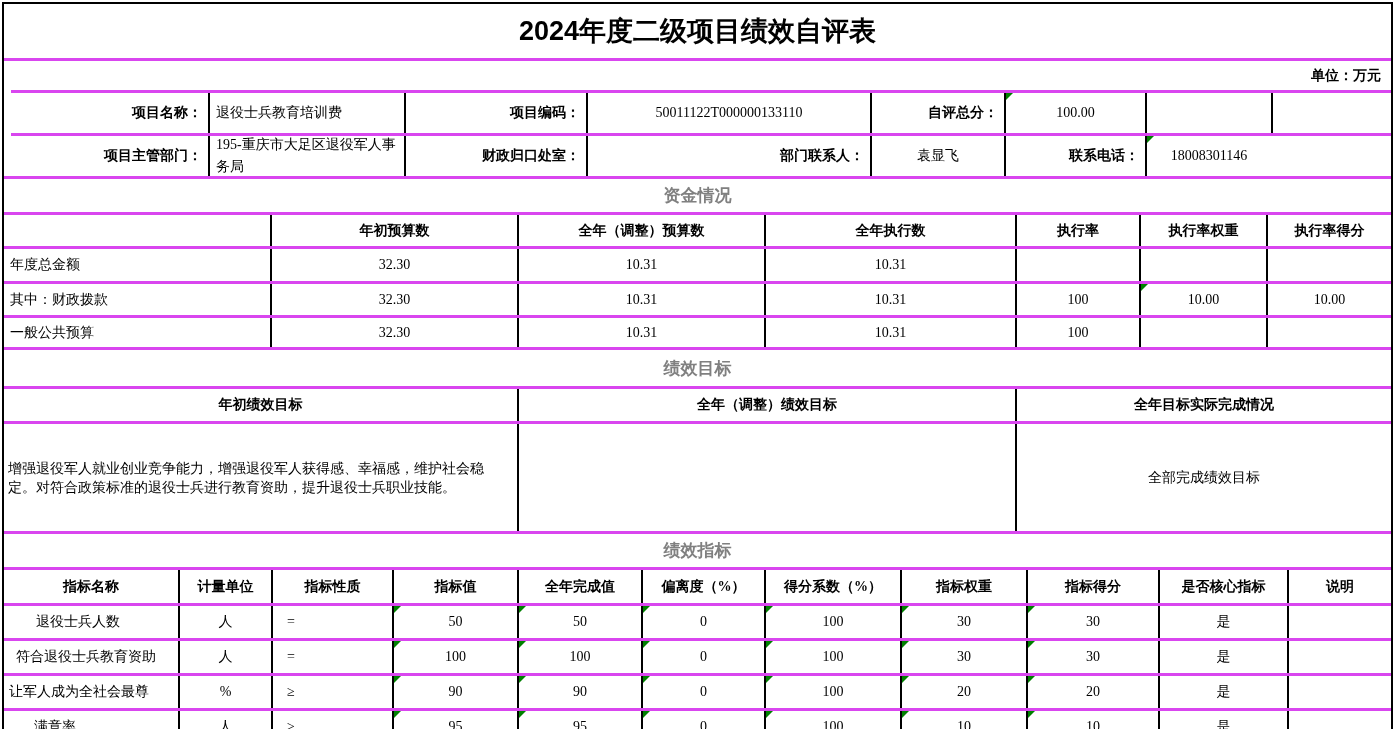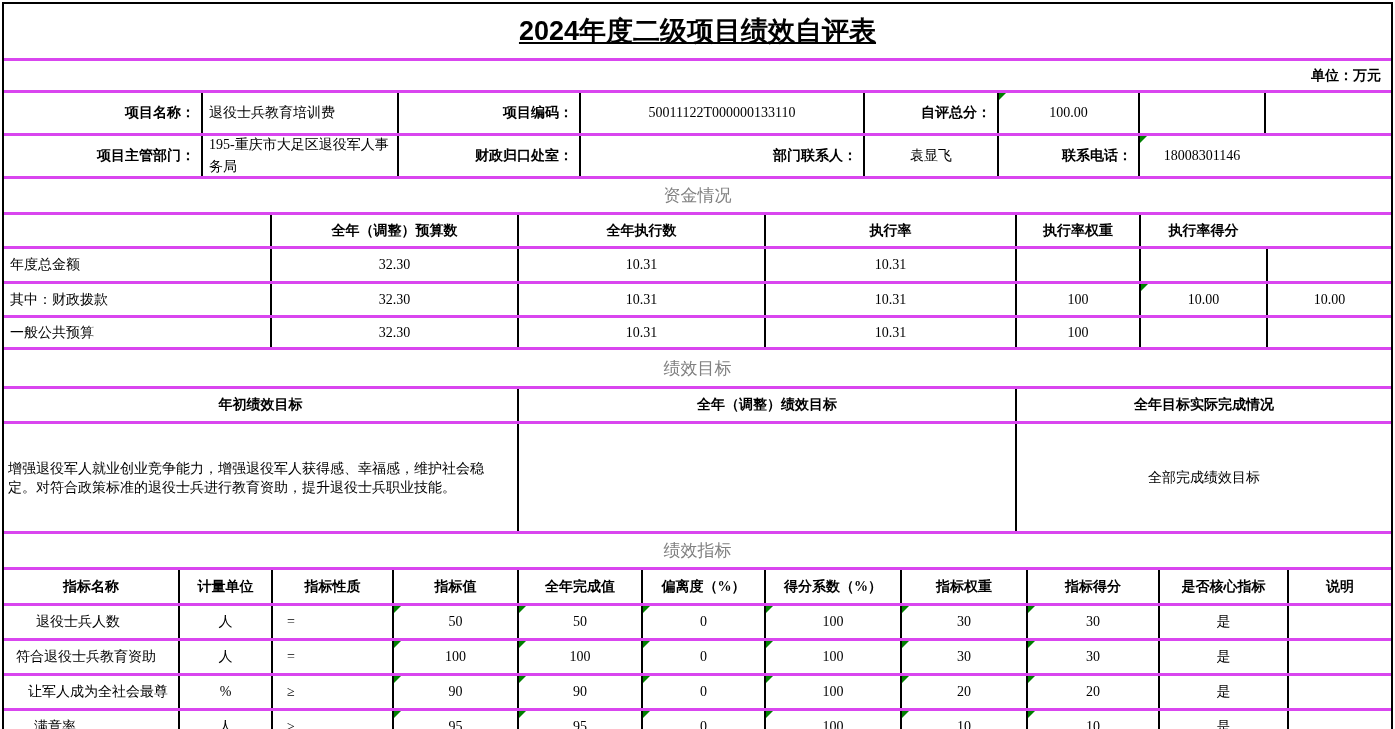--- a/index.html
+++ b/index.html
@@ -1,40 +1,40 @@
 <!DOCTYPE html>
 <html><head>
 <meta charset="utf-8">
 <style>
   html,body { margin:0; padding:0; background:#fff; }
   body { width:1395px; height:729px; font-family:"Liberation Serif","DejaVu Serif",serif; color:#000; }
   .sheet { margin:2px; width:1387px; border:2px solid #000; }
   .row { display:grid; border-top:3px solid #d946ef; }
-  .row.first { border-top:none;text-decoration:underline; }
+  .row.first { border-top:none; }
   .cell { border-left:2px solid #000; display:flex; align-items:center; justify-content:center;
           overflow:hidden; font-size:14px; position:relative; box-sizing:border-box; }
   .row > .cell:first-child { border-left:none; }
 
   
   .g-one  { grid-template-columns:1387px; }
-  .g-info { grid-template-columns:197px 196px 182px 284px 134px 141px 126px 127px; }
+  .g-info { grid-template-columns:197px 196px 182px 284px 134px 141px 126px 127px;margin-left:7px; }
   .g-fund { grid-template-columns:266px 247px 247px 251px 124px 127px 125px; }
   .g-goal { grid-template-columns:513px 498px 376px; }
   .g-ind  { grid-template-columns:174px 93px 121px 125px 124px 123px 136px 126px 132px 129px 104px; }
 
   
   .h-title{height:54px} .h-unit{height:29px} .h-info{height:40px}
   .h-sec1{height:33px} .h-fh{height:31px} .h-f1{height:32px} .h-f2{height:31px} .h-f3{height:29px}
   .h-sec2{height:36px} .h-gh{height:32px} .h-gb{height:107px}
   .h-sec3{height:33px} .h-ih{height:33px} .h-ir{height:32px} .h-ir4{height:31px}
 
   
   .title-cell { font-family:"Liberation Sans","DejaVu Sans",sans-serif; font-weight:bold; font-size:27px; }
   .unit-cell  { justify-content:flex-end; padding-right:10px; font-weight:bold; font-size:14px; }
-  .section-cell { font-weight:normal; font-size:17px; color:#808080; }
+  .section-cell { font-weight:bold; font-size:17px; color:#808080; }
   .lbl { font-weight:bold; justify-content:flex-end; padding-right:6px; text-align:right; }
   .hdr { font-weight:bold; }
   .al  { justify-content:flex-start; padding-left:6px; text-align:left; }
   .goal-text { justify-content:flex-start; text-align:left; padding:0 6px 0 4px; line-height:19px;
                display:flex; align-items:center; }
   .nature { justify-content:flex-start; padding-left:14px; }
   .iname  { justify-content:flex-start; padding-left:32px; text-align:left; }
   .iname.pad30 { padding-left:30px; }
 
   
@@ -74,20 +74,21 @@
     <div class="cell lbl">联系电话：</div>
     <div class="cell mk">18008301146</div>
   </div>
 
   <div class="row g-one h-sec1">
     <div class="cell section-cell">资金情况</div>
   </div>
 
   <div class="row g-fund h-fh">
     <div class="cell hdr"></div>
+    <div class="cell hdr">年初预算数</div>
     <div class="cell hdr">全年（调整）预算数</div>
     <div class="cell hdr">全年执行数</div>
     <div class="cell hdr">执行率</div>
     <div class="cell hdr">执行率权重</div>
     <div class="cell hdr">执行率得分</div>
   </div>
 
   <div class="row g-fund h-f1">
     <div class="cell al">年度总金额</div>
     <div class="cell">32.30</div>
@@ -174,21 +175,21 @@
     <div class="cell mk">100</div>
     <div class="cell mk">0</div>
     <div class="cell mk">100</div>
     <div class="cell mk">30</div>
     <div class="cell mk">30</div>
     <div class="cell">是</div>
     <div class="cell"></div>
   </div>
 
   <div class="row g-ind h-ir">
-    <div class="cell iname" style="padding-left:24px;">让军人成为全社会最尊</div>
+    <div class="cell iname" style="padding-left:5px;">让军人成为全社会最尊</div>
     <div class="cell">%</div>
     <div class="cell nature">≥</div>
     <div class="cell mk">90</div>
     <div class="cell mk">90</div>
     <div class="cell mk">0</div>
     <div class="cell mk">100</div>
     <div class="cell mk">20</div>
     <div class="cell mk">20</div>
     <div class="cell">是</div>
     <div class="cell"></div>

